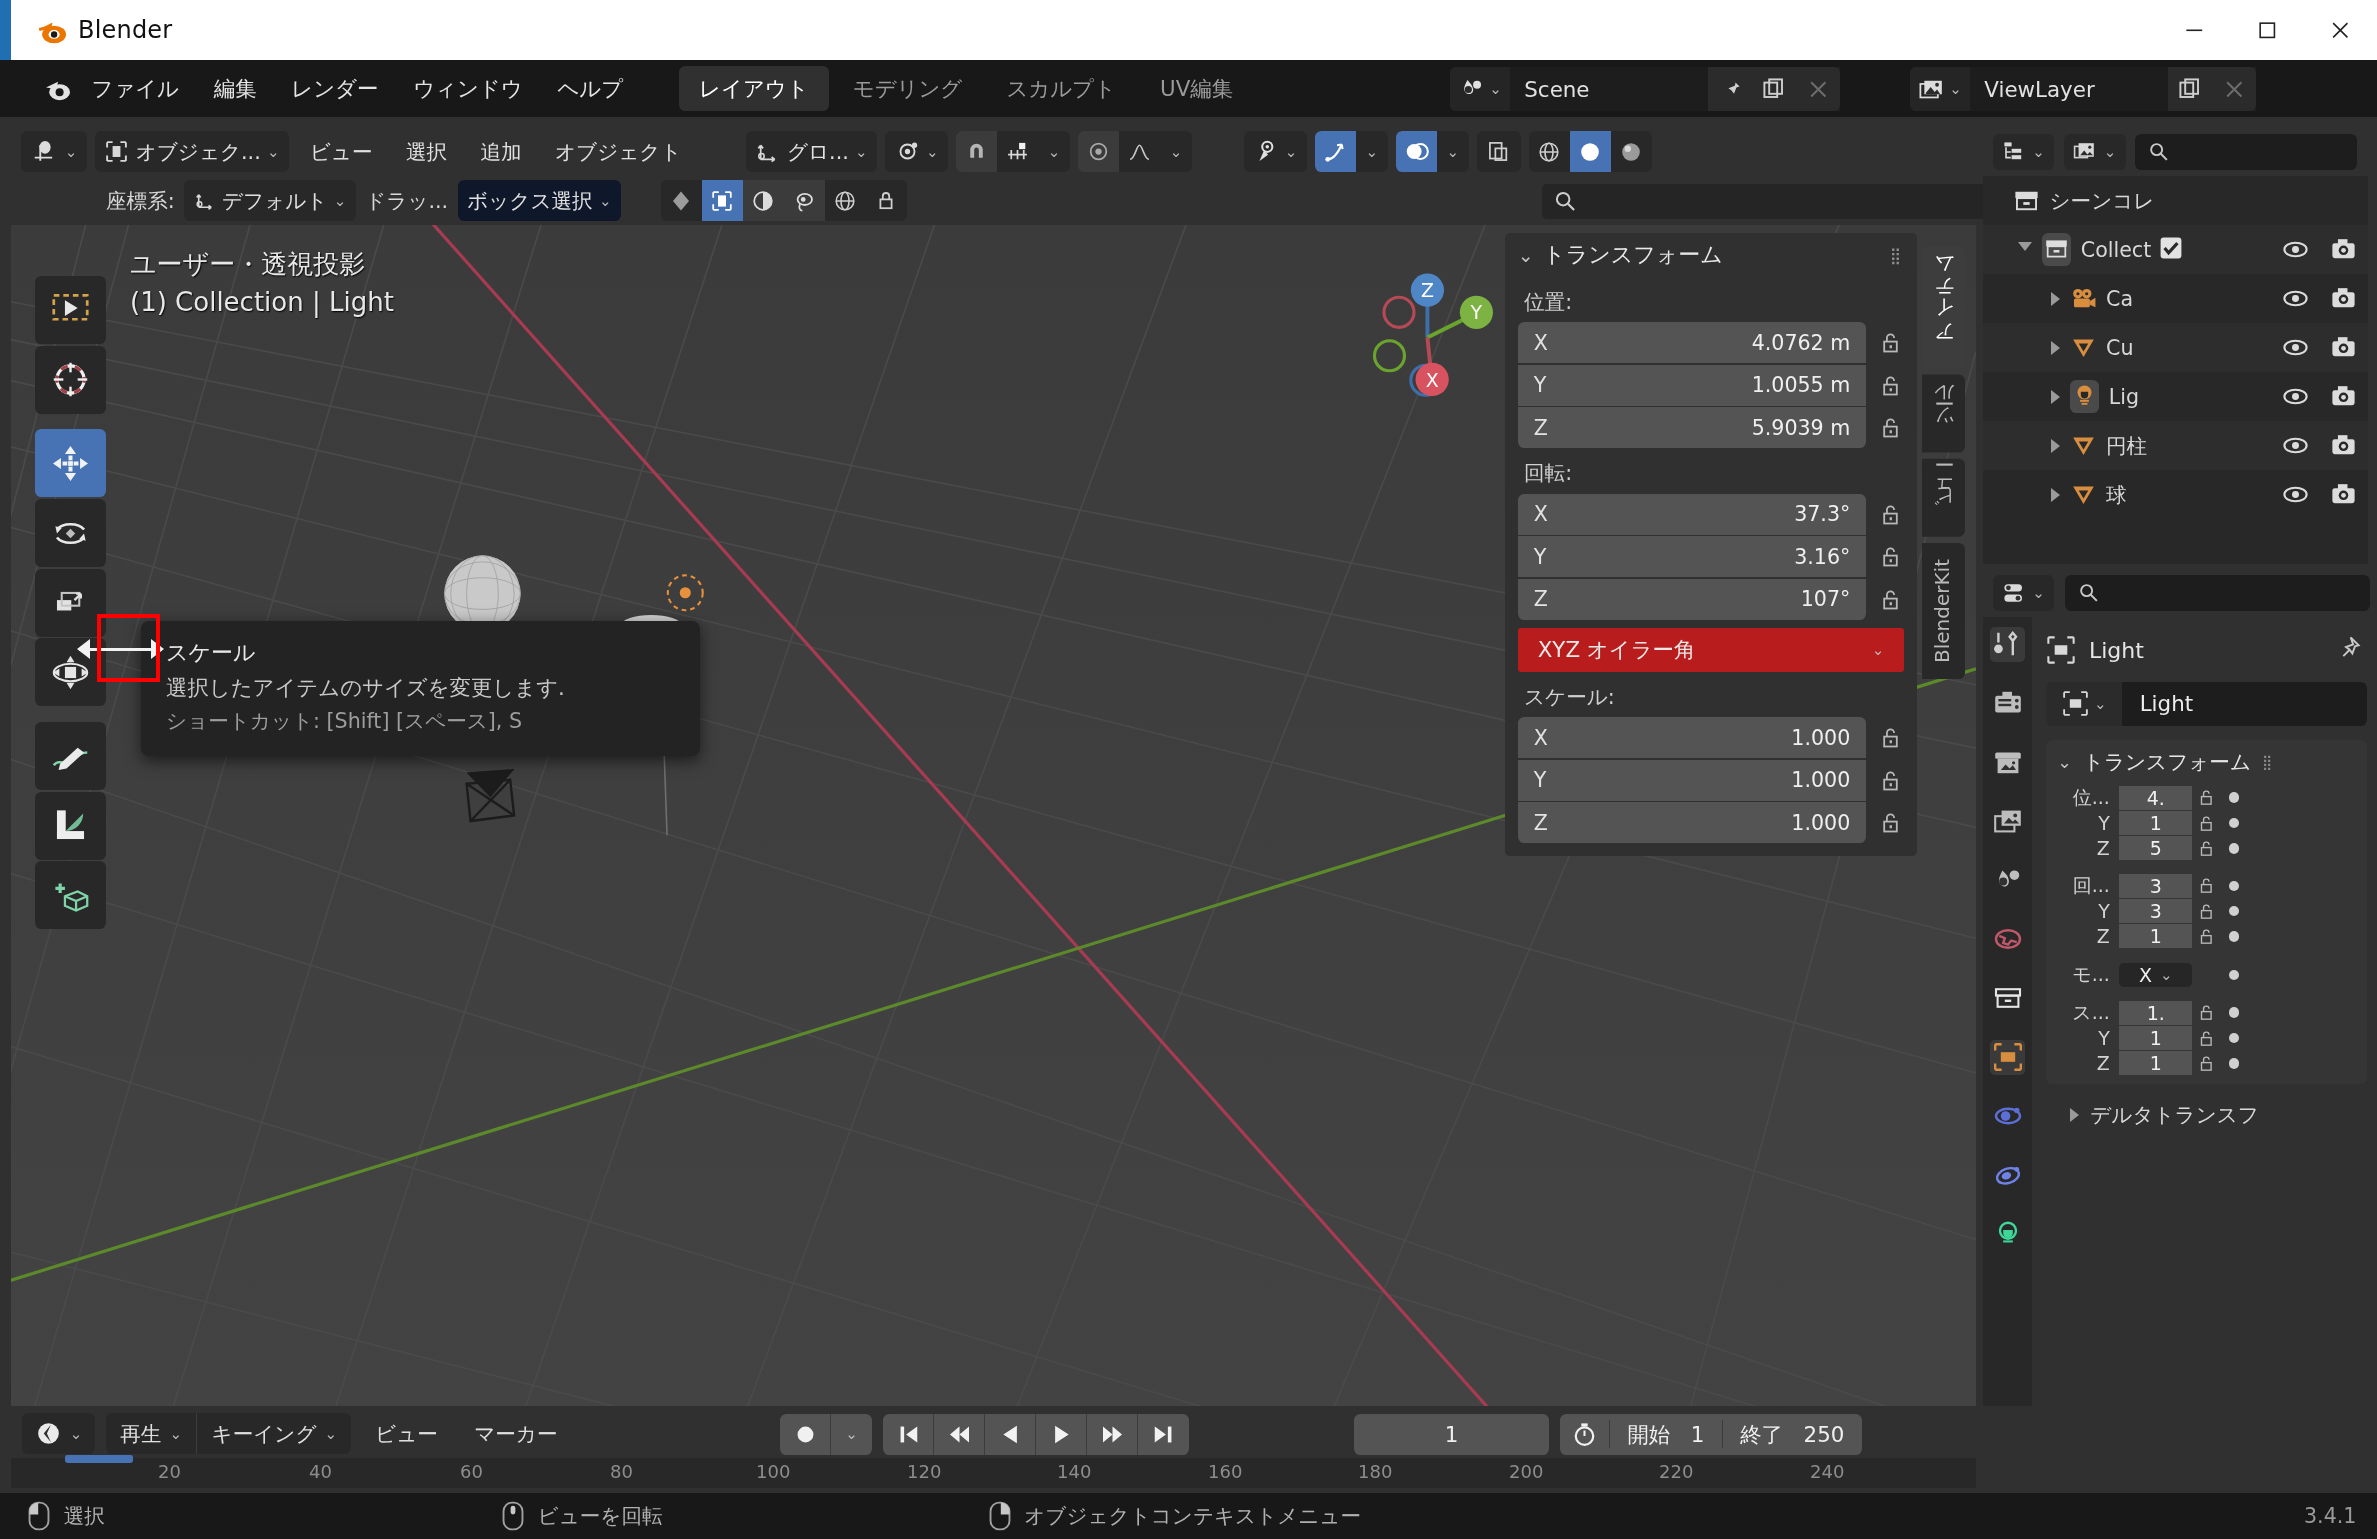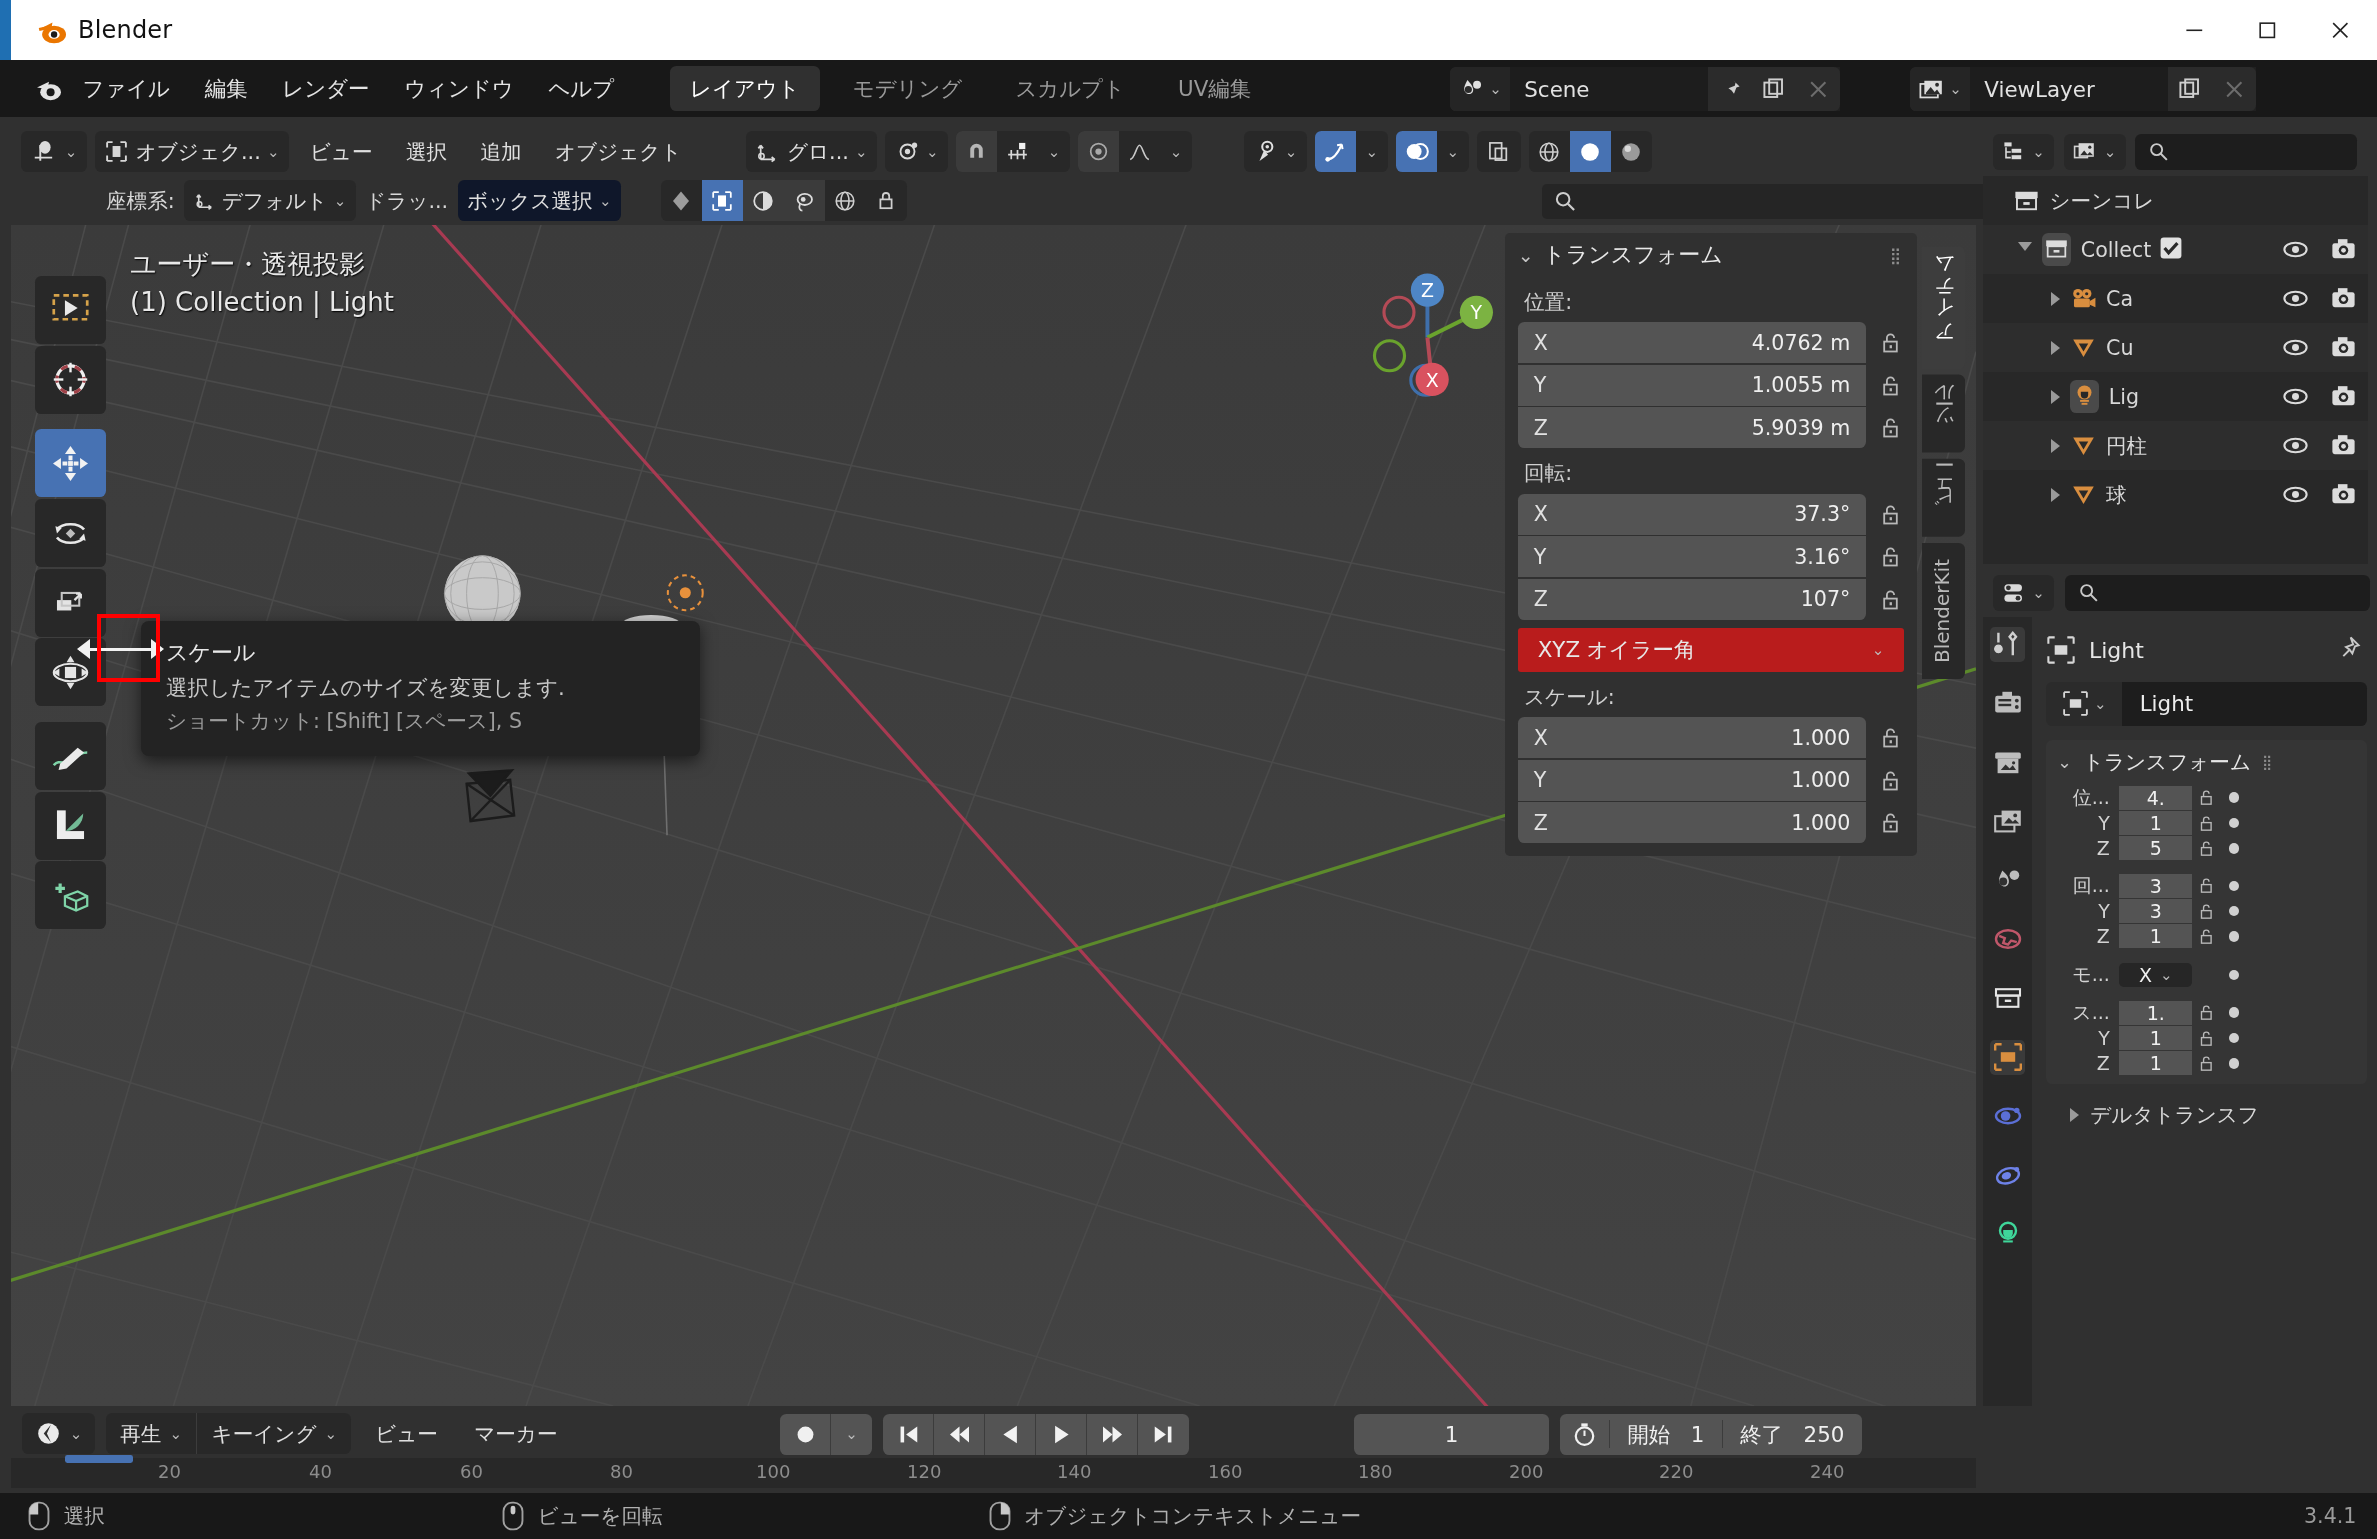--- a/index.html
+++ b/index.html
@@ -20,25 +20,25 @@
   .tb-logo { margin-left: 35px; width: 35px; height: 35px; position: relative; }
   .tb-title { font-size: 24px; color: #111; margin-left: 8px; letter-spacing: 0.2px; }
   .tb-win { position: absolute; right: 0; top: 0; height: 60px; display: flex; }
   .tb-btn { width: 73px; height: 60px; display: flex; align-items: center; justify-content: center;
             color: #222; font-size: 20.6px; }
   .tb-btn svg { display:block; }
 
   
   .topbar {
     position: absolute; left: 0; top: 60px; width: 2377px; height: 57px;
-    background: #181818; display: flex; align-items: center;
+    background: #181818; display: flex; align-items: center; padding-left: 9px;
   }
   .bl-icon { margin-left: 33px; width: 32px; height: 32px; }
   .menu-item { color: #e4e4e4; font-size: 21.4px; padding: 0 17.4px; line-height: 57px; white-space: nowrap; }
-  .wstabs { display: flex; align-items: center; margin-left: 38px; gap: 12px; }
+  .wstabs { display: flex; align-items: center; margin-left: 38px; gap: 3px; }
   .wstab { color: #9a9a9a; font-size: 21.4px; padding: 8px 20.6px; border-radius: 6.3px; white-space: nowrap; }
   .wstab.active { background: #303030; color: #ffffff; }
 
   .scene-block { position: absolute; left: 1450px; top: 67px; display: flex; align-items: center; }
   .sb-box { display: flex; align-items: center; background: #2b2b2b; border-radius: 6.3px; height: 44px; }
   .sb-icon-btn { width: 60px; height: 44px; display: flex; align-items: center; justify-content: center;
                  background: #252525; border-radius: 6.3px 0 0 6.3px; gap: 4px; }
   .sb-field { background: #1d1d1d; height: 44px; display: flex; align-items: center;
               padding: 0 14.3px; min-width: 198px; color: #e2e2e2; font-size: 21.4px; }
   .sb-sq { width: 44px; height: 44px; display:flex; align-items:center; justify-content:center; background:#2b2b2b; }

